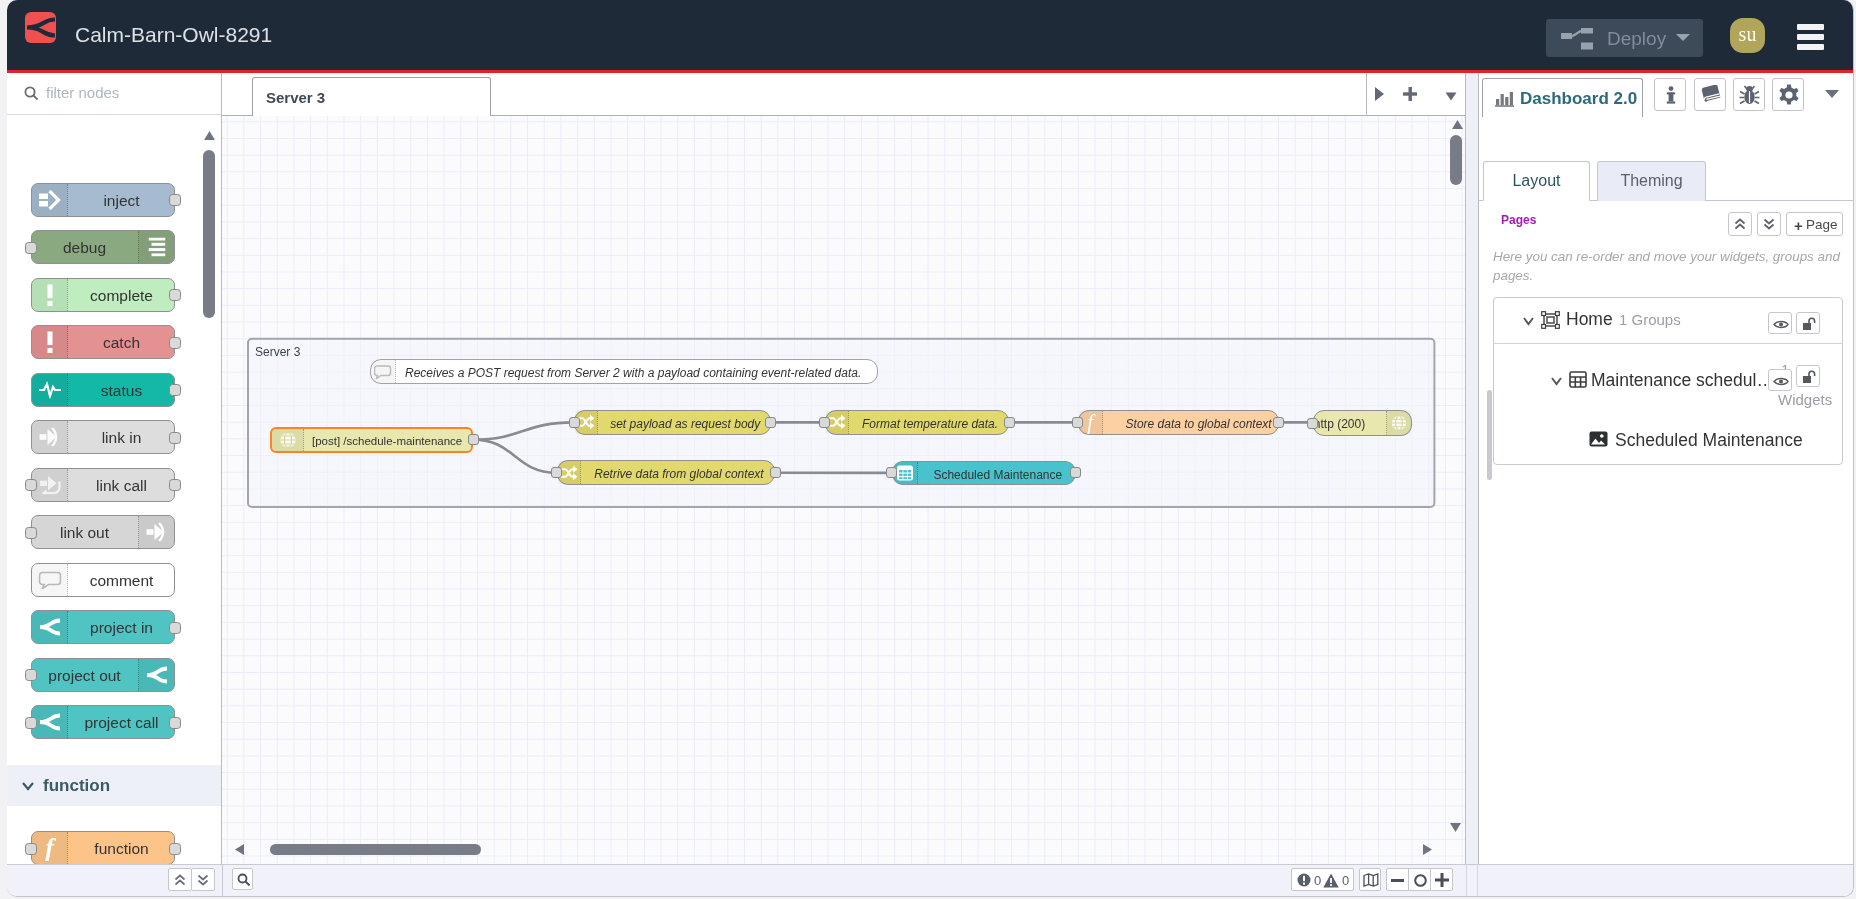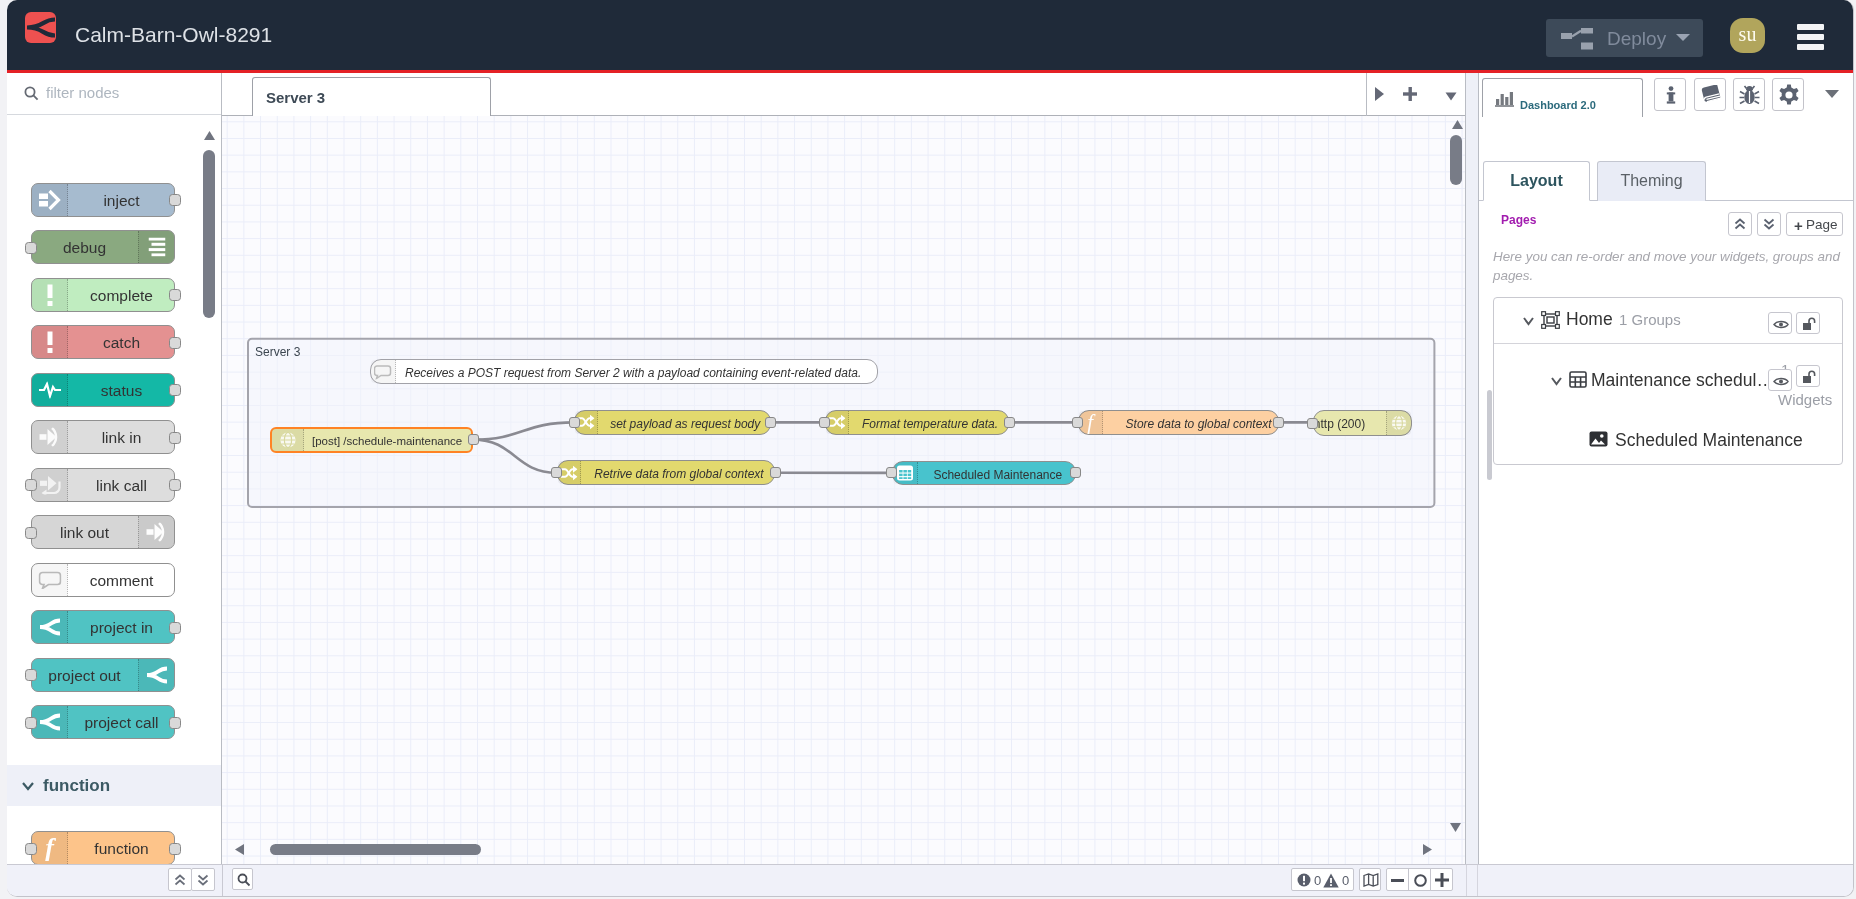--- a/index.html
+++ b/index.html
@@ -416,21 +416,21 @@
     <div style="position:absolute;left:3px;top:4.7px;width:161px;height:39px;background:#fff;border:1px solid #9ea1a8;border-bottom:none;border-radius:3px 3px 0 0;z-index:2">
       <svg style="position:absolute;left:12px;top:10px" width="19" height="18">
           <g fill="#75797f">
             <rect x="1" y="10" width="3.2" height="6"></rect>
             <rect x="5.6" y="5" width="3.2" height="11"></rect>
             <rect x="10.2" y="8" width="3.2" height="8"></rect>
             <rect x="14.8" y="3" width="3.2" height="13"></rect>
           </g>
           <rect x="0" y="16.2" width="19" height="1.6" fill="#75797f"></rect>
         </svg>
-      <span style="position:absolute;left:37px;top:20px;font-size:11px;font-weight:bold;color:#2b6a7c">Dashboard 2.0</span>
+      <span style="position:absolute;left:37px;top:10px;font-size:17px;font-weight:bold;color:#2b6a7c">Dashboard 2.0</span>
     </div>
     <div class="sbtn" style="left:175px">
         <svg width="12" height="18" style="position:absolute;left:10px;top:7px">
           <g fill="#5b6270">
             <circle cx="6" cy="2.6" r="2.4"></circle>
             <rect x="3.6" y="6.4" width="4.8" height="9"></rect>
             <rect x="1.8" y="6.4" width="8.4" height="2"></rect>
             <rect x="1.8" y="15.4" width="8.4" height="2.2"></rect>
           </g>
         </svg>
@@ -458,21 +458,21 @@
     <div class="sbtn" style="left:293px">
         <svg width="22" height="22" style="position:absolute;left:5px;top:5px">
           <g fill="#5b6270">
             <path d="M9.2,0.5 h3.6 l0.5,3 a8,8 0 0 1 2.6,1.5 l2.9,-1.1 1.8,3.1 -2.4,2 a8,8 0 0 1 0,3 l2.4,2 -1.8,3.1 -2.9,-1.1 a8,8 0 0 1 -2.6,1.5 l-0.5,3 h-3.6 l-0.5,-3 a8,8 0 0 1 -2.6,-1.5 l-2.9,1.1 -1.8,-3.1 2.4,-2 a8,8 0 0 1 0,-3 l-2.4,-2 1.8,-3.1 2.9,1.1 a8,8 0 0 1 2.6,-1.5 z"></path>
           </g>
           <circle cx="11" cy="11" r="3.6" fill="#fff"></circle>
         </svg>
       </div>
     <div style="position:absolute;left:346px;top:17px;width:0;height:0;border-left:7px solid transparent;border-right:7px solid transparent;border-top:8px solid #6b7078"></div>
     <div style="position:absolute;left:0;top:88px;width:100%;height:40px;border-bottom:1px solid #c3c6d0">
-      <div style="position:absolute;left:4px;top:0;width:107px;height:40px;background:#fff;border:1px solid #c3c6d0;border-bottom:1px solid #fff;border-radius:3px 3px 0 0;z-index:2;font-size:16px;font-weight:bold;color:#2d545e;text-align:center;line-height:38px">Layout</div>
+      <div style="position:absolute;left:4px;top:0;width:107px;height:40px;background:#fff;border:1px solid #c3c6d0;border-bottom:1px solid #fff;border-radius:3px 3px 0 0;z-index:2;font-size:16px;font-weight:normal;color:#2d545e;text-align:center;line-height:38px">Layout</div>
       <div style="position:absolute;left:118px;top:0;width:109px;height:40px;background:#e9ecf6;border:1px solid #c3c6d0;border-bottom:none;border-radius:3px 3px 0 0;font-size:16px;color:#5a6066;text-align:center;line-height:38px">Theming</div>
     </div>
     <span style="position:absolute;left:22px;top:140px;font-size:12px;font-weight:bold;color:#a21caf">Pages</span>
     <div style="position:absolute;left:249px;top:139px;width:24px;height:24px;background:#fff;border:1px solid #c6c6ce;border-radius:3px">
         <svg style="position:absolute;left:5px;top:5px" width="12" height="12">
           <g fill="none" stroke="#5b6270" stroke-width="1.8">
             <polyline points="1.5,5.5 6,1.5 10.5,5.5"></polyline>
             <polyline points="1.5,10.5 6,6.5 10.5,10.5"></polyline>
           </g>
         </svg>

